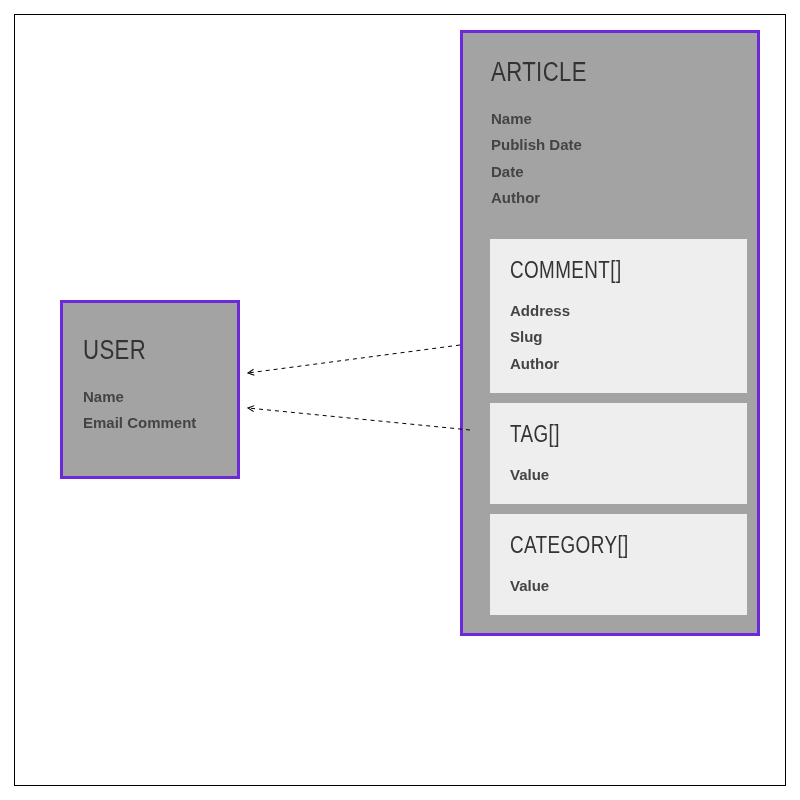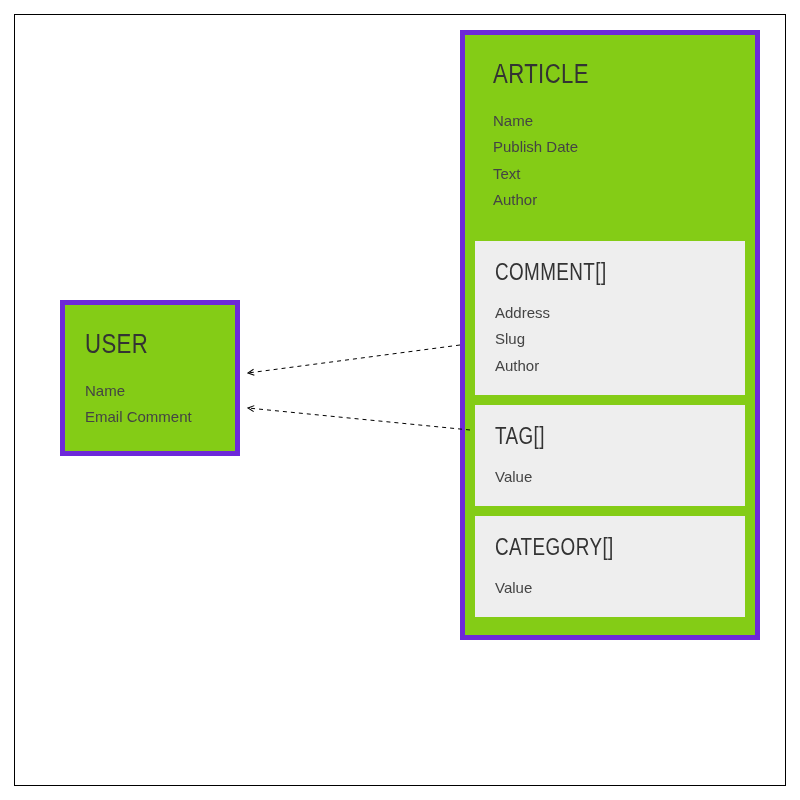--- a/index.html
+++ b/index.html
@@ -14,29 +14,29 @@
   .outer-frame {
     position: absolute;
     left: 14px;
     top: 14px;
     width: 772px;
     height: 772px;
     border: 1px solid #000;
   }
   .entity {
     position: absolute;
-    border: 5px solid #6d28d9;
-    background: #84cc16;
+    border: 3px solid #6d28d9;
+    background: #a3a3a3;
   }
   .user-box {
     left: 60px;
     top: 300px;
     width: 180px;
-    height: 156px;
-    padding: 24px 20px;
+    height: 179px;
+    padding: 32px 20px;
   }
   .article-box {
     left: 460px;
     top: 30px;
     width: 300px;
     padding: 0 0 18px 0;
   }
   .entity-title {
     font-size: 27px;
     font-weight: 300;
@@ -44,30 +44,30 @@
     font-stretch: condensed;
     transform: scaleX(0.82);
     transform-origin: left center;
     margin-bottom: 18px;
   }
   .field-list {
     list-style: none;
   }
   .field-list li {
     font-size: 15px;
-    font-weight: 400;
+    font-weight: 700;
     line-height: 1.75;
     color: #444;
   }
   .article-main {
     padding: 24px 28px 18px 28px;
   }
   .sub-block {
     background: #eee;
-    margin: 10px 10px 0 10px;
+    margin: 10px 10px 0 27px;
     padding: 18px 20px 16px 20px;
   }
   .sub-title {
     font-size: 23px;
     font-weight: 300;
     letter-spacing: 0.5px;
     transform: scaleX(0.82);
     transform-origin: left center;
     margin-bottom: 14px;
   }
@@ -92,21 +92,21 @@
     <li>Email Comment</li>
   </ul>
 </div>
 
 <div class="entity article-box">
   <div class="article-main">
     <div class="entity-title">ARTICLE</div>
     <ul class="field-list">
       <li>Name</li>
       <li>Publish Date</li>
-      <li>Text</li>
+      <li>Date</li>
       <li>Author</li>
     </ul>
   </div>
 
   <div class="sub-block">
     <div class="sub-title">COMMENT[]</div>
     <ul class="field-list">
       <li>Address</li>
       <li>Slug</li>
       <li>Author</li>

